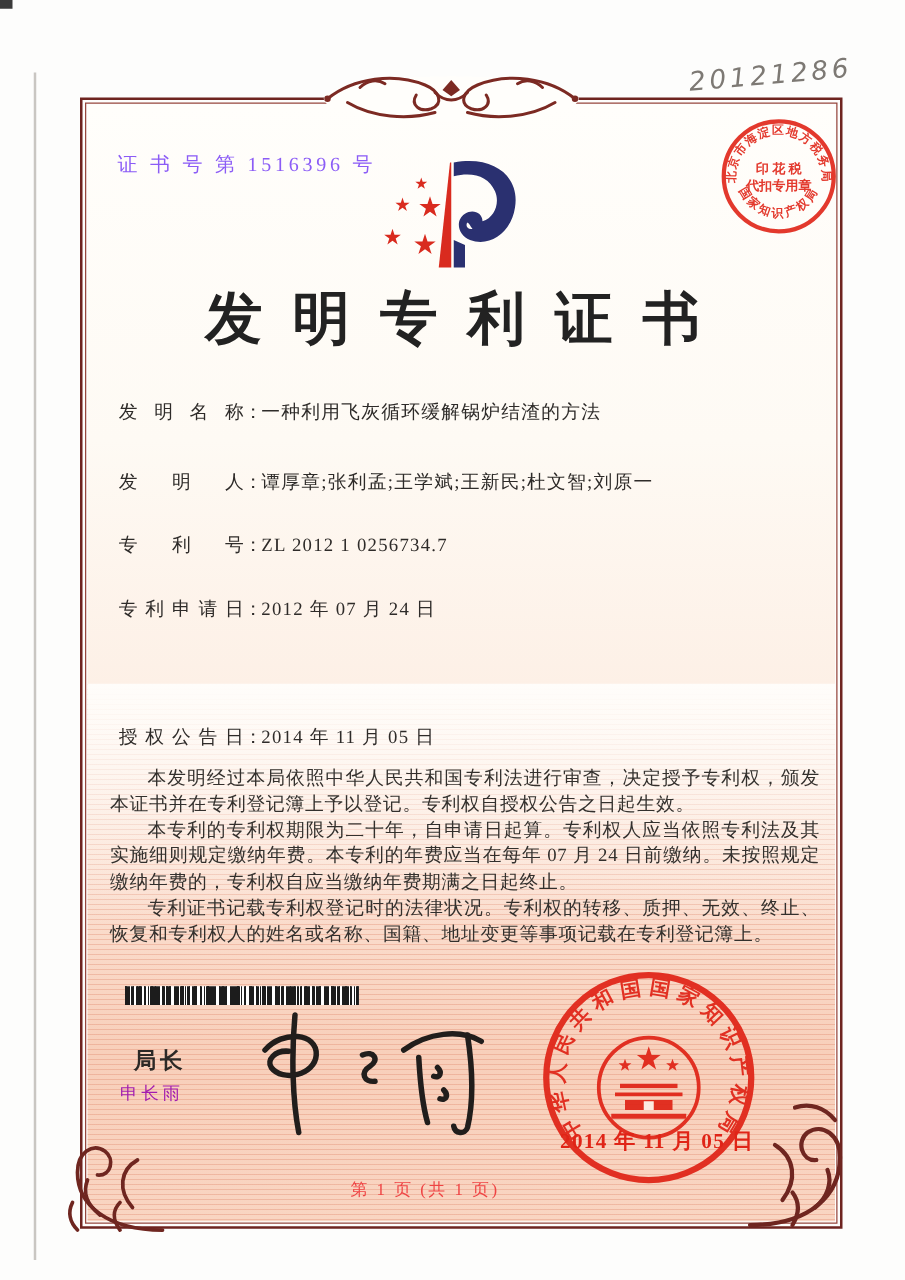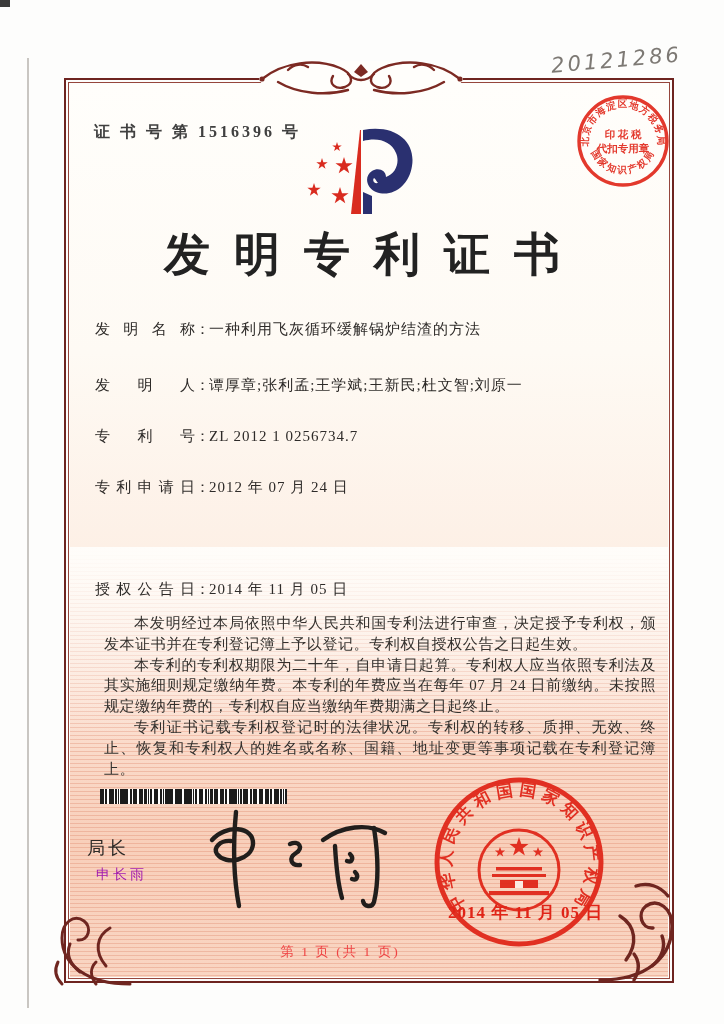--- a/index.html
+++ b/index.html
@@ -19,41 +19,41 @@
   }
   .frame-lines { position:absolute; left:4px; right:4px; bottom:4px; height:430px;
     background:
       linear-gradient(180deg,rgba(255,253,250,1) 0%,rgba(255,253,250,0) 45%),
       repeating-linear-gradient(180deg, rgba(214,110,80,0.28) 0 1px, rgba(255,255,255,0) 1px 4px);
   }
 
   .orn { position:absolute; pointer-events:none; }
 
   
-  .cert-no { position:absolute; left:94px; top:122px; font-size:16px; letter-spacing:3px; color:#404040;font-weight:bold; }
+  .cert-no { position:absolute; left:94px; top:122px; font-size:16px; letter-spacing:3px; color:#8b5cf6; }
   .title { position:absolute; left:0; width:724px; top:224px; text-align:center;
            font-size:46px; font-weight:600; color:#222; letter-spacing:24px; padding-left:24px; }
 
   .field { position:absolute; left:95px; font-size:15px; color:#2e2b29; white-space:nowrap; }
   .field .lbl { display:inline-block; width:100px; text-align:justify; text-align-last:justify; }
   .field .cln { display:inline-block; width:14px; }
   .field .val { letter-spacing:1px; }
 
   .paras { position:absolute; left:88px; top:613px; width:568px; font-size:15px; line-height:20.8px;
            color:#33302d; text-align:justify; letter-spacing:0.6px; }
-  .paras p { text-indent:2em;margin-left:16px; }
+  .paras p { text-indent:2em; }
 
   .barcode { position:absolute; left:100px; top:789px; width:187px; height:15px; background:#fff;
     background-image:
       repeating-linear-gradient(90deg,#1c1c1c 0 2px,transparent 2px 5px),
       repeating-linear-gradient(90deg,#1c1c1c 0 1px,transparent 1px 3px),
       repeating-linear-gradient(90deg,#1c1c1c 0 3px,transparent 3px 11px);
   }
 
-  .signer-title { position:absolute; left:87px; top:836px; font-size:18px; font-weight:400;
+  .signer-title { position:absolute; left:107px; top:836px; font-size:18px; font-weight:700;
                   letter-spacing:3px; color:#2c2926; }
   .signer-name  { position:absolute; left:96px; top:866px; font-size:14px; font-weight:400;
                   letter-spacing:3px; color:#a21caf; }
 
   .seal-date { position:absolute; left:448px; top:901px; font-size:17px; font-weight:600;
                color:#e02417; letter-spacing:1px; z-index:6; white-space:nowrap; }
 
   .footer-page { position:absolute; left:0; width:680px; top:943px; text-align:center;
                  font-size:13.5px; letter-spacing:2px; color:#ef4444; }
 

